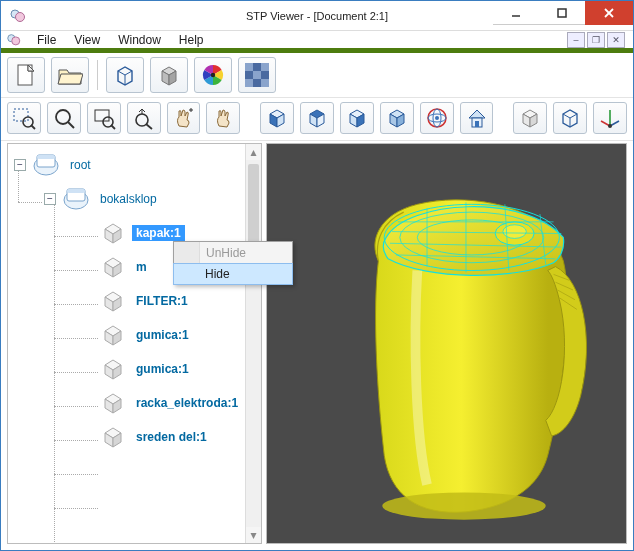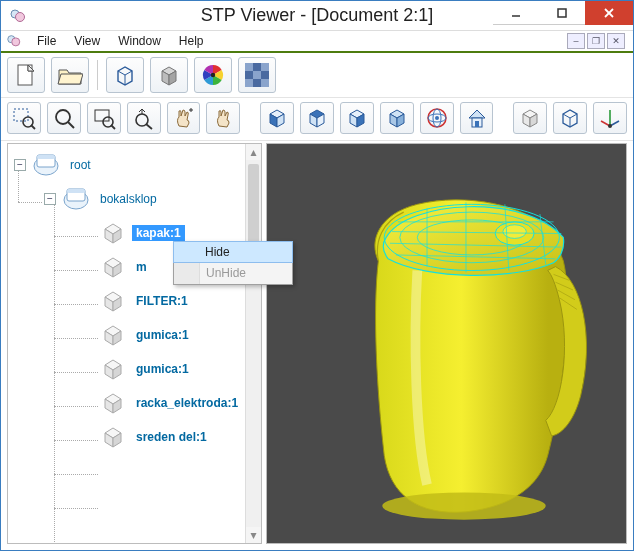--- a/index.html
+++ b/index.html
@@ -1,26 +1,26 @@
 <!DOCTYPE html>
 <html><head>
 <meta charset="utf-8">
 <style>
   * { box-sizing: border-box; margin: 0; padding: 0; font-family: "Segoe UI", Tahoma, sans-serif; font-size: 12px; }
   body { width: 634px; height: 551px; background: #eee; overflow: hidden; }
   .window { width: 634px; height: 551px; background: #fff; border: 1px solid #3a7dc0; display: flex; flex-direction: column; position: relative; }
   .titlebar { height: 30px; background: #fff; display: flex; align-items: center; border-bottom: 1px solid #ddd; position: relative; }
   .titlebar .app-icon { width: 22px; height: 22px; margin-left: 6px; display:flex; align-items:center; justify-content:center; }
-  .titlebar .title-text { position:absolute; left:0; right:0; text-align:center; font-size: 18px; color: #222; pointer-events:none; }
+  .titlebar .title-text { position:absolute; left:0; right:0; text-align:center; font-size: 11px; color: #222; pointer-events:none; }
   .win-controls { margin-left: auto; display: flex; height: 100%; }
   .win-btn { width: 46px; height: 24px; display:flex; align-items:center; justify-content:center; background:#fff; border:none; margin-top:0; }
   .win-btn.min, .win-btn.max { background:#fff; border-bottom:1px solid #ccc; }
   .win-btn.close { background:#d0402e; color:#fff; width:48px; height:24px; }
   .win-btn svg { pointer-events:none; }
-  .menubar { height: 22px; background:#fff; display:flex; align-items:center; padding:0 4px; gap: 2px; border-bottom:2px solid #4d7c0f; position:relative; }
+  .menubar { height: 22px; background:#fff; display:flex; align-items:center; padding:0 4px; gap: 2px; border-bottom:5px solid #4d7c0f; position:relative; }
   .menubar .app-icon { width:18px; height:18px; display:flex; align-items:center; justify-content:center; margin-right:4px; }
   .menu-item { padding: 2px 8px; color:#222; cursor:default; }
   .mdi-controls { margin-left:auto; display:flex; gap:2px; padding-right:4px; }
   .mdi-btn { width:18px; height:16px; border:1px solid #aab; background:#eef; display:flex; align-items:center; justify-content:center; font-size:9px; color:#556; }
   .toolbar { display:flex; align-items:center; padding:4px 6px; gap:6px; background:#fff; border-bottom:1px solid #e4e4e4; }
   .toolbar.row2 { padding:4px 6px 6px; }
   .tb-btn { width:38px; height:36px; border:1px solid #b8c4d0; border-radius:3px; background:linear-gradient(#fdfdfd,#eef2f6); display:flex; align-items:center; justify-content:center; }
   .tb-btn.small { width:34px; height:32px; }
   .tb-sep { width:1px; height:30px; background:#ccc; margin:0 2px; }
   .content { flex:1; display:flex; min-height:0; }
@@ -451,21 +451,21 @@
 
         <path d="M150 130 C 146 200, 148 300, 160 350" fill="none" stroke="#fff" stroke-opacity="0.35" stroke-width="10"></path>
       </svg>
     </div>
   </div>
 
   <div class="statusbar"></div>
 
   <div class="context-menu">
     <div class="strip"></div>
+    <div class="cm-item disabled">
+        <span>UnHide</span>
+      </div>
     <div class="cm-item hover">
         <span>Hide</span>
       </div>
-    <div class="cm-item disabled">
-        <span>UnHide</span>
-      </div>
   </div>
 
 </div>
 
 </body></html>

